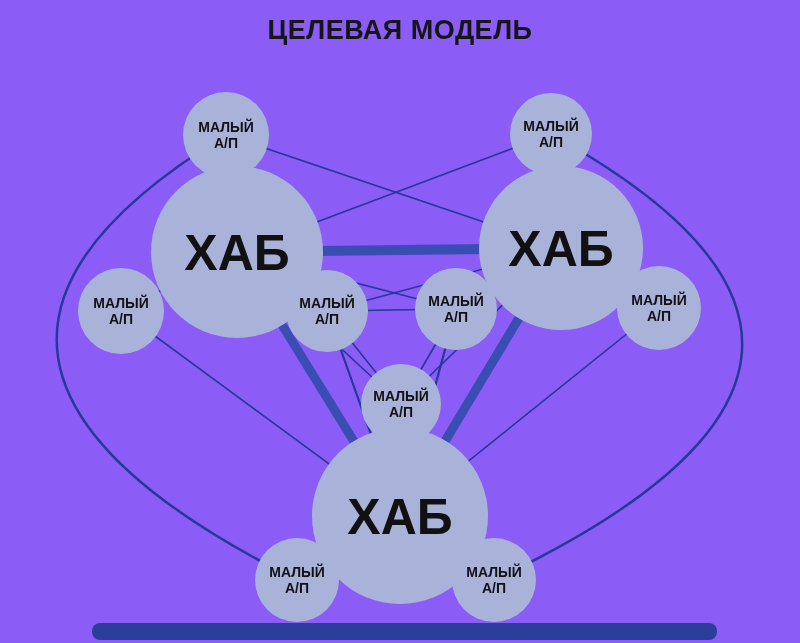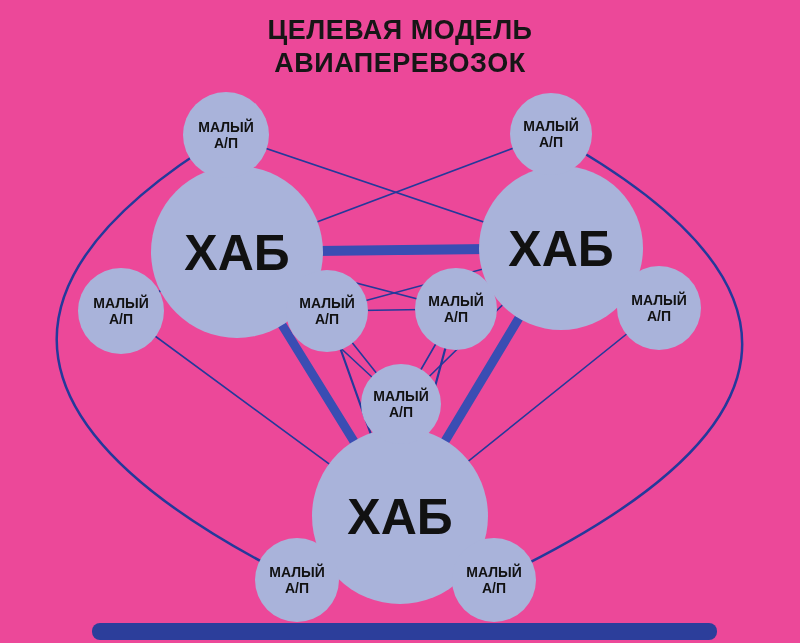--- a/index.html
+++ b/index.html
@@ -5,21 +5,21 @@
   html, body {
     margin: 0;
     padding: 0;
     background: #ffffff;
     font-family: "Liberation Sans", sans-serif;
   }
   .stage {
     position: relative;
     width: 800px;
     height: 643px;
-    background: #ec4899;
+    background: #8b5cf6;
     overflow: hidden;
   }
   .figure-title {
     position: absolute;
     top: 14px;
     left: 0;
     width: 100%;
     text-align: center;
     font-weight: bold;
     font-size: 27px;
@@ -37,21 +37,20 @@
   svg text {
     font-family: "Liberation Sans", sans-serif;
   }
 </style>
 </head>
 <body>
 
 <div class="stage">
   <div class="figure-title">
     <div>ЦЕЛЕВАЯ МОДЕЛЬ</div>
-    <div>АВИАПЕРЕВОЗОК</div>
   </div>
   <svg id="diagram-svg" width="800" height="643" viewBox="0 0 800 643" xmlns="http://www.w3.org/2000/svg">
       <path d="M 226 135 Q -145 360 297 580" fill="none" stroke="#24399b" stroke-width="2.5"></path>
       <path d="M 551 134 Q 960 360 494 580" fill="none" stroke="#24399b" stroke-width="2.5"></path>
       <line x1="237" y1="252" x2="561" y2="248" stroke="#3a4db3" stroke-width="10" stroke-linecap="round"></line>
       <line x1="237" y1="252" x2="400" y2="516" stroke="#3a4db3" stroke-width="9" stroke-linecap="round"></line>
       <line x1="561" y1="248" x2="400" y2="516" stroke="#3a4db3" stroke-width="9" stroke-linecap="round"></line>
       <line x1="226" y1="135" x2="237" y2="252" stroke="#24399b" stroke-width="2" stroke-linecap="round"></line>
       <line x1="226" y1="135" x2="561" y2="248" stroke="#24399b" stroke-width="1.6" stroke-linecap="round"></line>
       <line x1="551" y1="134" x2="561" y2="248" stroke="#24399b" stroke-width="2" stroke-linecap="round"></line>

